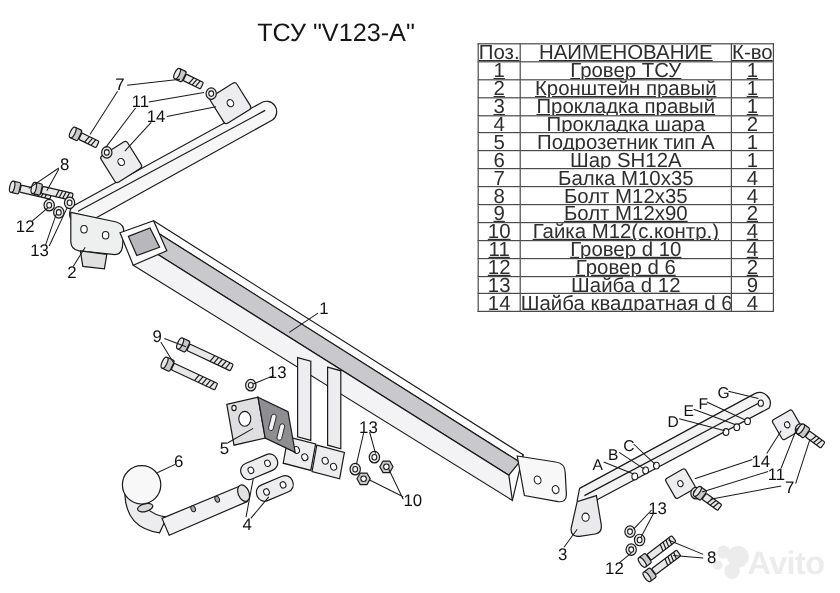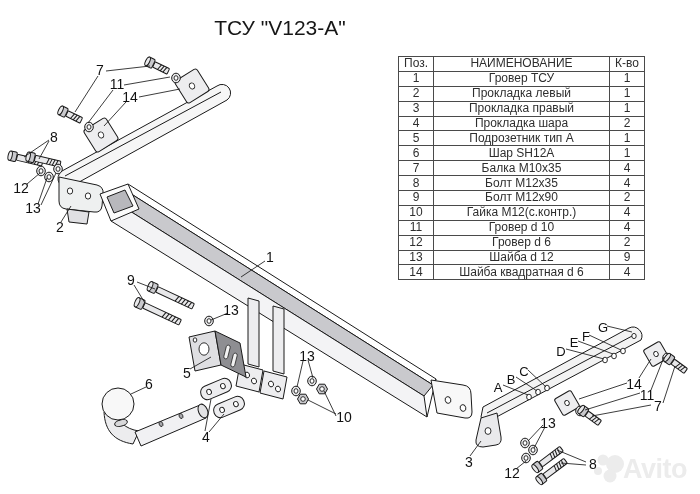--- a/index.html
+++ b/index.html
@@ -11,22 +11,22 @@
   .ldr{stroke:#1a1a1a;stroke-width:.85;fill:none;}
   .mf{fill:#e8e8ea;stroke:#1a1a1a;stroke-width:1;}
   .nf{fill:#c9c9cd;stroke:#1a1a1a;stroke-width:1;}
   .pf{fill:#ededef;stroke:#1a1a1a;stroke-width:1;}
   .hole{fill:#ffffff;stroke:#1a1a1a;stroke-width:.9;}
   .holed{fill:#a8a8ac;stroke:#1a1a1a;stroke-width:.8;}
   
   .title{position:absolute;left:178px;top:16px;width:204px;text-align:center;
          font-size:21px;line-height:23px;color:#161616;}
   
-  .parts{position:absolute;left:398px;top:56px;width:246px;border-collapse:collapse;
-         table-layout:fixed;font-size:12px;color:#2e2e2e;}
+  .parts{position:absolute;left:398px;top:36px;width:246px;border-collapse:collapse;
+         table-layout:fixed;font-size:17px;color:#2e2e2e;text-decoration:underline;}
   .parts th,.parts td{border:1px solid #4a4a4a;text-align:center;padding:0;
          height:13.9px;line-height:13px;font-weight:normal;overflow:hidden;white-space:nowrap;}
   
   #labels{position:absolute;left:0;top:0;width:700px;height:494px;pointer-events:none;}
   .callout{position:absolute;transform:translate(-50%,-50%);font-size:14px;color:#111;}
   .holeletter{position:absolute;transform:translate(-50%,-50%);font-size:13px;color:#111;}
   
   .wm-text{position:absolute;left:623px;top:454px;font-size:27px;font-weight:bold;
            color:#ececec;letter-spacing:-.5px;}
 </style>
@@ -218,21 +218,21 @@
       </tr>
     </thead>
     <tbody>
         <tr>
           <td>1</td>
           <td>Гровер ТСУ</td>
           <td>1</td>
         </tr>
         <tr>
           <td>2</td>
-          <td>Прокладка левый</td>
+          <td>Кронштейн правый</td>
           <td>1</td>
         </tr>
         <tr>
           <td>3</td>
           <td>Прокладка правый</td>
           <td>1</td>
         </tr>
         <tr>
           <td>4</td>
           <td>Прокладка шара</td>

